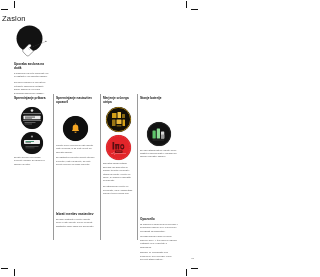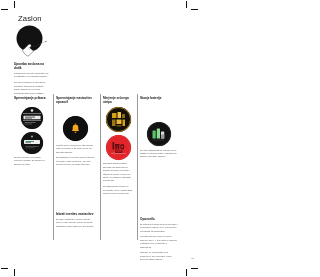--- a/index.html
+++ b/index.html
@@ -31,21 +31,21 @@
   .cm-br-h{left:191px;top:267.5px;width:7px;}
 
   
   .vrule{position:absolute;width:0.55px;background:#9a9a9a;}
   .r1{left:52.5px;top:94px;height:146px;}
   .r2{left:99.5px;top:94px;height:146px;}
   .r3{left:136.5px;top:94px;height:146px;}
 
   
   .page-title{
-    position:absolute;left:18px;top:14px;
+    position:absolute;left:2px;top:14px;
     font-size:7.6px;letter-spacing:.15px;font-weight:400;color:#1a1a1a;text-align:center;
   }
 
   
   .hero{position:absolute;left:14px;top:25px;width:38px;height:34px;}
   .hero svg{display:block;}
 
   
   .intro{position:absolute;left:14px;top:62px;width:36px;}
   .sec-h{

